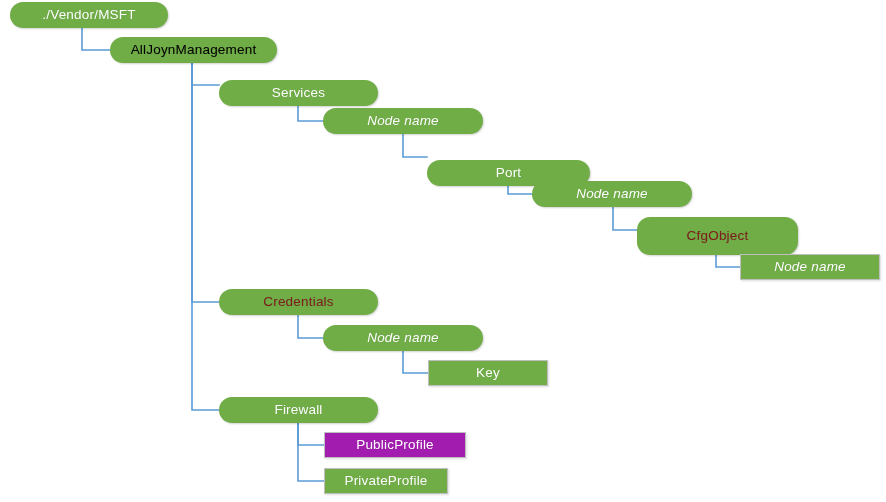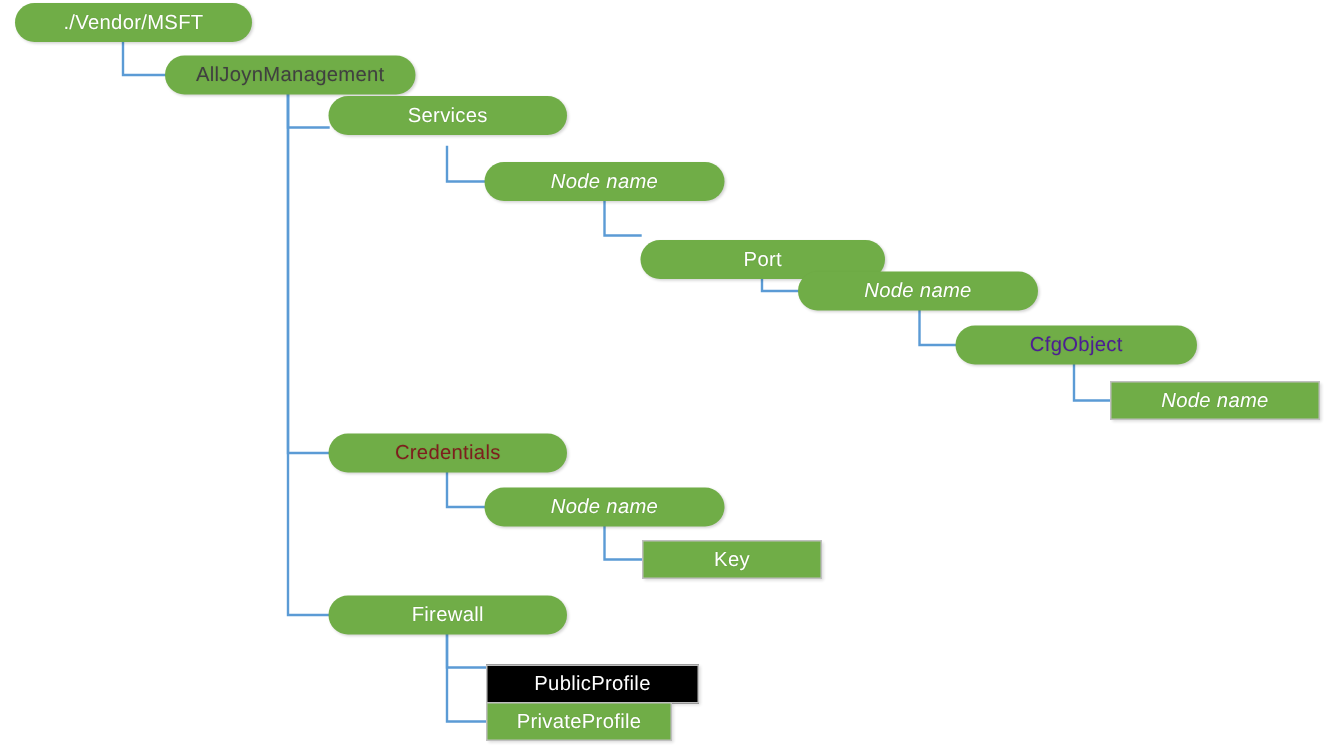--- a/index.html
+++ b/index.html
@@ -73,53 +73,53 @@
       <path d="M 716 243 L 716 267 L 740 267" fill="none" stroke="#5B9BD5" stroke-width="1.6" stroke-linecap="square" stroke-linejoin="miter"></path>
       <path d="M 298 315 L 298 338 L 323 338" fill="none" stroke="#5B9BD5" stroke-width="1.6" stroke-linecap="square" stroke-linejoin="miter"></path>
       <path d="M 403 351 L 403 373 L 428 373" fill="none" stroke="#5B9BD5" stroke-width="1.6" stroke-linecap="square" stroke-linejoin="miter"></path>
       <path d="M 298 423 L 298 445 L 324 445" fill="none" stroke="#5B9BD5" stroke-width="1.6" stroke-linecap="square" stroke-linejoin="miter"></path>
       <path d="M 298 423 L 298 481 L 324 481" fill="none" stroke="#5B9BD5" stroke-width="1.6" stroke-linecap="square" stroke-linejoin="miter"></path>
     </svg>
   <div id="node-layer">
       <div class="node rounded" style="left: 10px; top: 2px; width: 158px; height: 26px; background: rgb(112, 173, 71); color: rgb(255, 255, 255);">
         <span class="node-label">./Vendor/MSFT</span>
       </div>
-      <div class="node rounded" style="left: 110px; top: 37px; width: 167px; height: 26px; background: rgb(112, 173, 71); color: #404040;">
+      <div class="node rounded" style="left: 110px; top: 37px; width: 167px; height: 26px; background: rgb(112, 173, 71); color: #000000;">
         <span class="node-label">AllJoynManagement</span>
       </div>
-      <div class="node rounded" style="left: 219px; top: 64px; width: 159px; height: 26px; background: rgb(112, 173, 71); color: rgb(255, 255, 255);">
+      <div class="node rounded" style="left: 219px; top: 80px; width: 159px; height: 26px; background: rgb(112, 173, 71); color: rgb(255, 255, 255);">
         <span class="node-label">Services</span>
       </div>
       <div class="node rounded italic" style="left: 323px; top: 108px; width: 160px; height: 26px; background: rgb(112, 173, 71); color: rgb(255, 255, 255);">
         <span class="node-label">Node name</span>
       </div>
       <div class="node rounded" style="left: 427px; top: 160px; width: 163px; height: 26px; background: rgb(112, 173, 71); color: rgb(255, 255, 255);">
         <span class="node-label">Port</span>
       </div>
       <div class="node rounded italic" style="left: 532px; top: 181px; width: 160px; height: 26px; background: rgb(112, 173, 71); color: rgb(255, 255, 255);">
         <span class="node-label">Node name</span>
       </div>
-      <div class="node rounded" style="left: 637px; top: 217px; width: 161px; height: 26px; background: rgb(112, 173, 71); color: #4c1d95;">
+      <div class="node rounded" style="left: 637px; top: 217px; width: 161px; height: 38px; background: rgb(112, 173, 71); color: #7f1d1d;">
         <span class="node-label">CfgObject</span>
       </div>
       <div class="node rect italic" style="left: 740px; top: 254px; width: 140px; height: 26px; background: rgb(112, 173, 71); color: rgb(255, 255, 255); border-color: rgb(191, 191, 191);">
         <span class="node-label">Node name</span>
       </div>
       <div class="node rounded" style="left: 219px; top: 289px; width: 159px; height: 26px; background: rgb(112, 173, 71); color: #7f1d1d;">
         <span class="node-label">Credentials</span>
       </div>
       <div class="node rounded italic" style="left: 323px; top: 325px; width: 160px; height: 26px; background: rgb(112, 173, 71); color: rgb(255, 255, 255);">
         <span class="node-label">Node name</span>
       </div>
       <div class="node rect" style="left: 428px; top: 360px; width: 120px; height: 26px; background: rgb(112, 173, 71); color: rgb(255, 255, 255); border-color: rgb(191, 191, 191);">
         <span class="node-label">Key</span>
       </div>
       <div class="node rounded" style="left: 219px; top: 397px; width: 159px; height: 26px; background: rgb(112, 173, 71); color: rgb(255, 255, 255);">
         <span class="node-label">Firewall</span>
       </div>
-      <div class="node rect" style="left: 324px; top: 443px; width: 142px; height: 26px; background: #000000; color: rgb(255, 255, 255); border-color: rgb(191, 191, 191);">
+      <div class="node rect" style="left: 324px; top: 432px; width: 142px; height: 26px; background: #a21caf; color: rgb(255, 255, 255); border-color: rgb(191, 191, 191);">
         <span class="node-label">PublicProfile</span>
       </div>
       <div class="node rect" style="left: 324px; top: 468px; width: 124px; height: 26px; background: rgb(112, 173, 71); color: rgb(255, 255, 255); border-color: rgb(191, 191, 191);">
         <span class="node-label">PrivateProfile</span>
       </div>
     </div>
 </div>
 
 </body></html>

